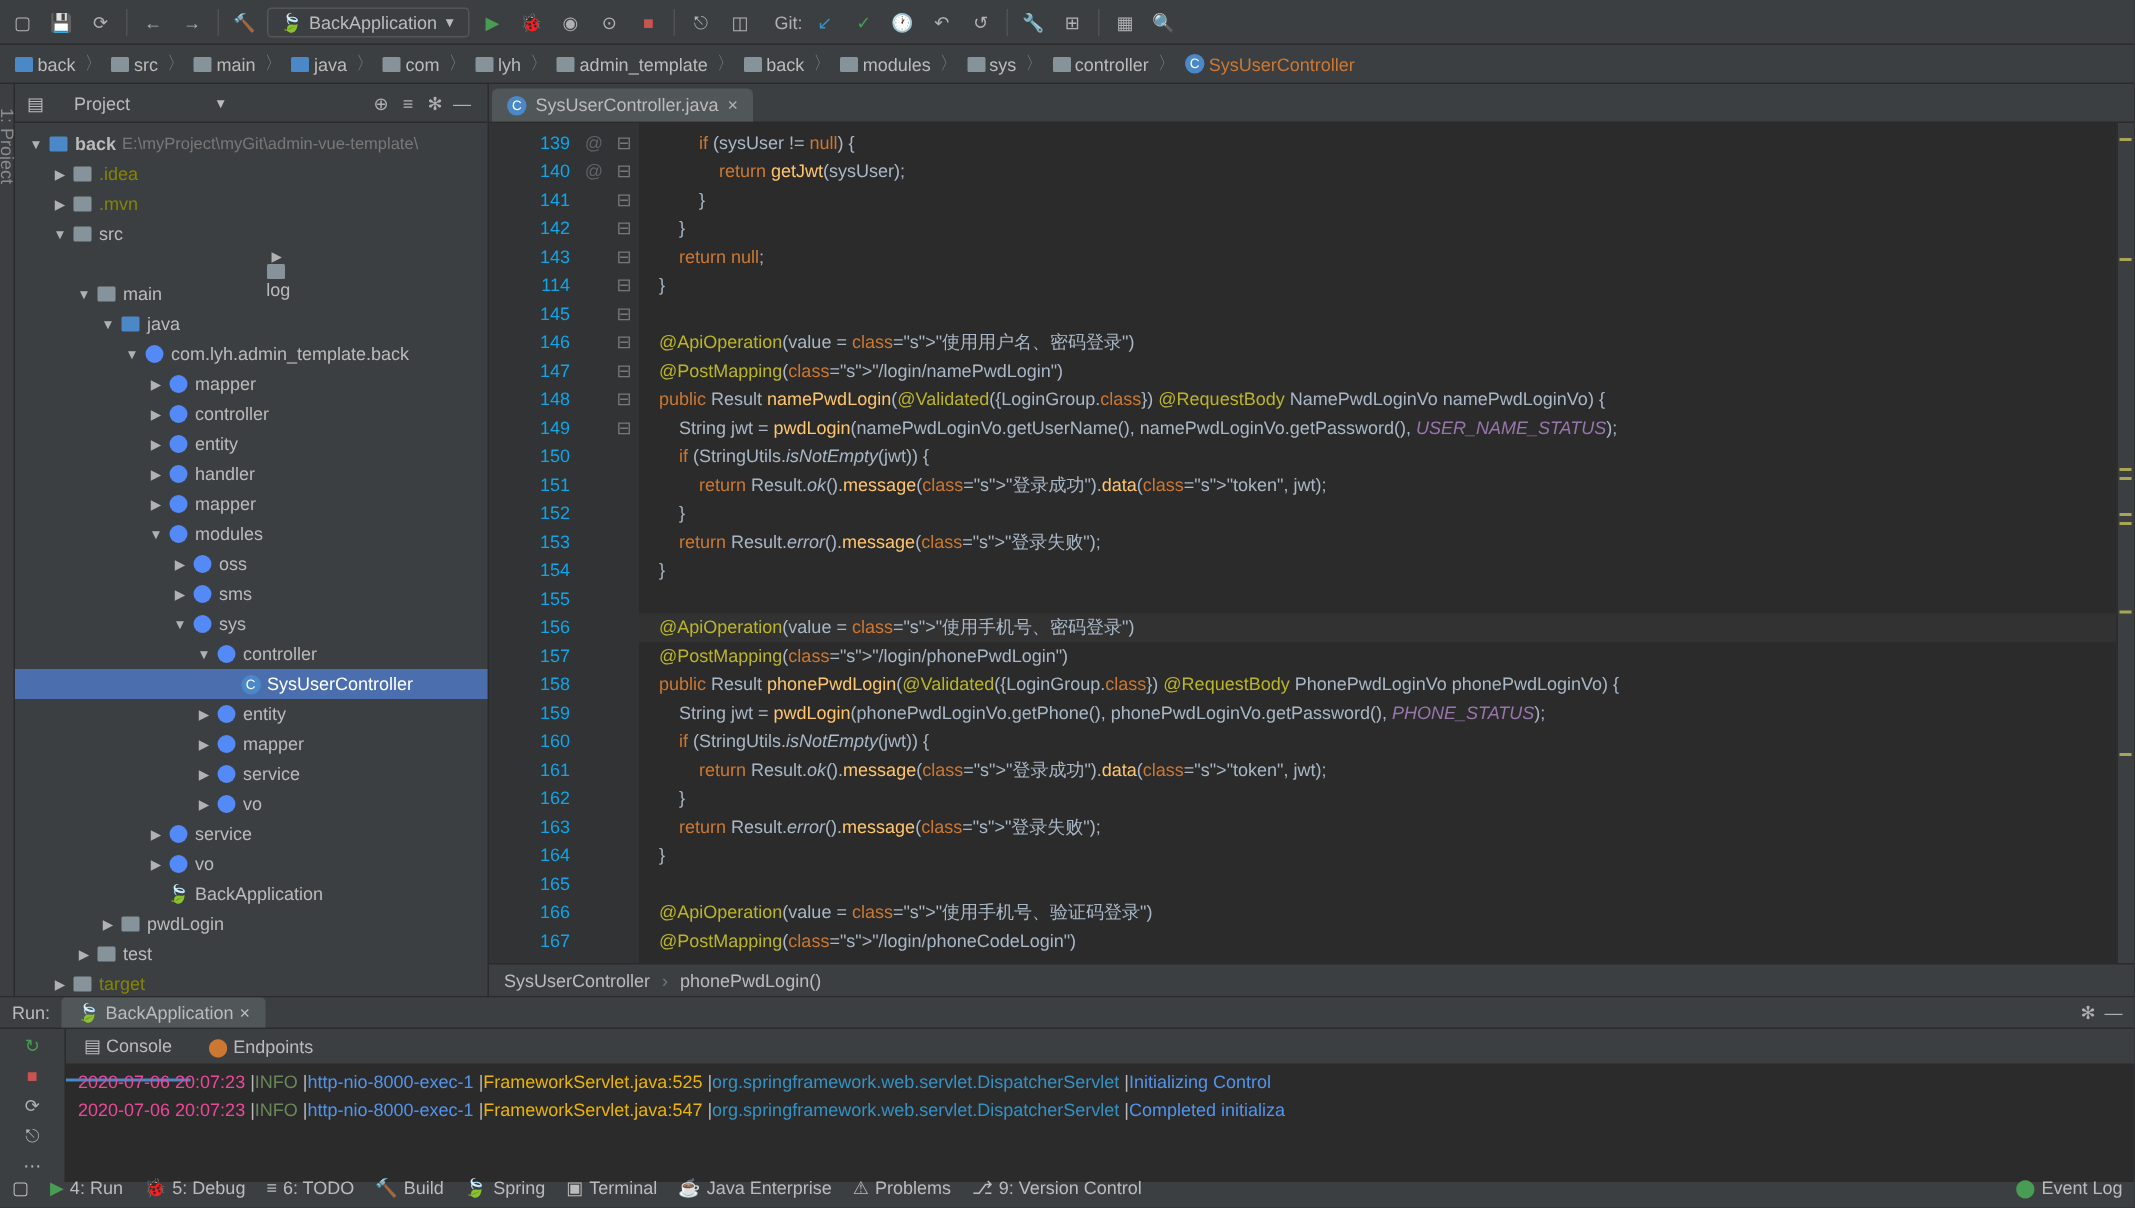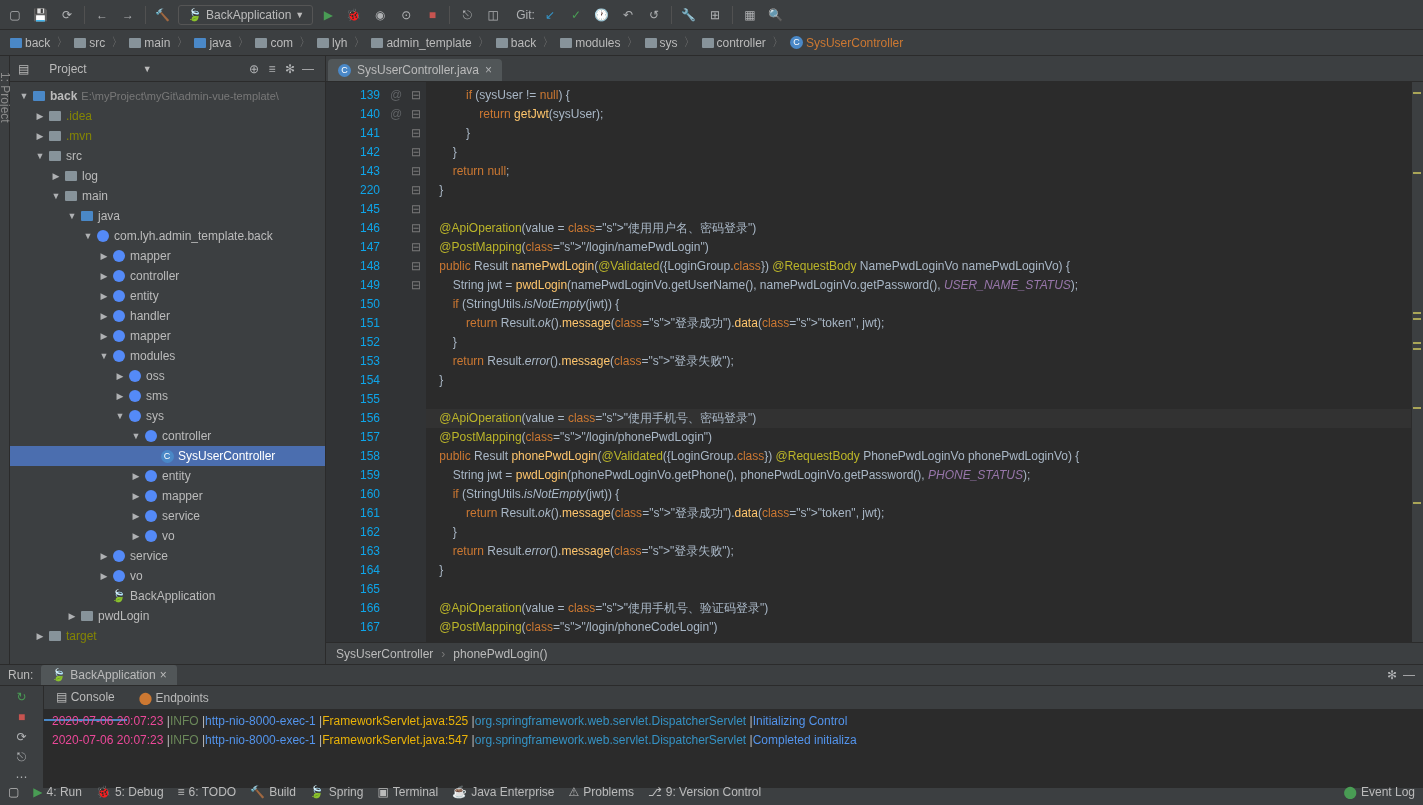--- a/index.html
+++ b/index.html
@@ -240,21 +240,21 @@
           </span>
           <span class="tree-label dim">.mvn</span>
         </div>
         <div class="tree-item" style="padding-left: 24px;">
           <span class="tree-arrow open"></span>
           <span class="tree-icon">
             <span class="folder-icon"></span>
           </span>
           <span class="tree-label">src</span>
         </div>
-        <div class="tree-item" style="padding-left: 40px;">
+        <div class="tree-item" style="padding-left: 40px; flex-direction: column;">
           <span class="tree-arrow closed"></span>
           <span class="tree-icon">
             <span class="folder-icon"></span>
           </span>
           <span class="tree-label">log</span>
         </div>
         <div class="tree-item" style="padding-left: 40px;">
           <span class="tree-arrow open"></span>
           <span class="tree-icon">
             <span class="folder-icon"></span>
@@ -400,20 +400,27 @@
             <span class="leaf-icon">🍃</span>
           </span>
           <span class="tree-label">BackApplication</span>
         </div>
         <div class="tree-item" style="padding-left: 56px;">
           <span class="tree-arrow closed"></span>
           <span class="tree-icon">
             <span class="folder-icon"></span>
           </span>
           <span class="tree-label">pwdLogin</span>
+        </div>
+        <div class="tree-item" style="padding-left: 40px;">
+          <span class="tree-arrow closed"></span>
+          <span class="tree-icon">
+            <span class="folder-icon"></span>
+          </span>
+          <span class="tree-label">test</span>
         </div>
         <div class="tree-item" style="padding-left: 24px;">
           <span class="tree-arrow closed"></span>
           <span class="tree-icon">
             <span class="folder-icon"></span>
           </span>
           <span class="tree-label dim">target</span>
         </div>
       </div>
   </div>
@@ -426,21 +433,21 @@
         <span class="close">×</span>
       </div>
     </div>
     <div class="code-wrapper">
       <div class="gutter-col" id="gutter">
           <div>139</div>
           <div>140</div>
           <div>141</div>
           <div>142</div>
           <div>143</div>
-          <div>220</div>
+          <div>114</div>
           <div>145</div>
           <div>146</div>
           <div>147</div>
           <div>148</div>
           <div>149</div>
           <div>150</div>
           <div>151</div>
           <div>152</div>
           <div>153</div>
           <div>154</div>

